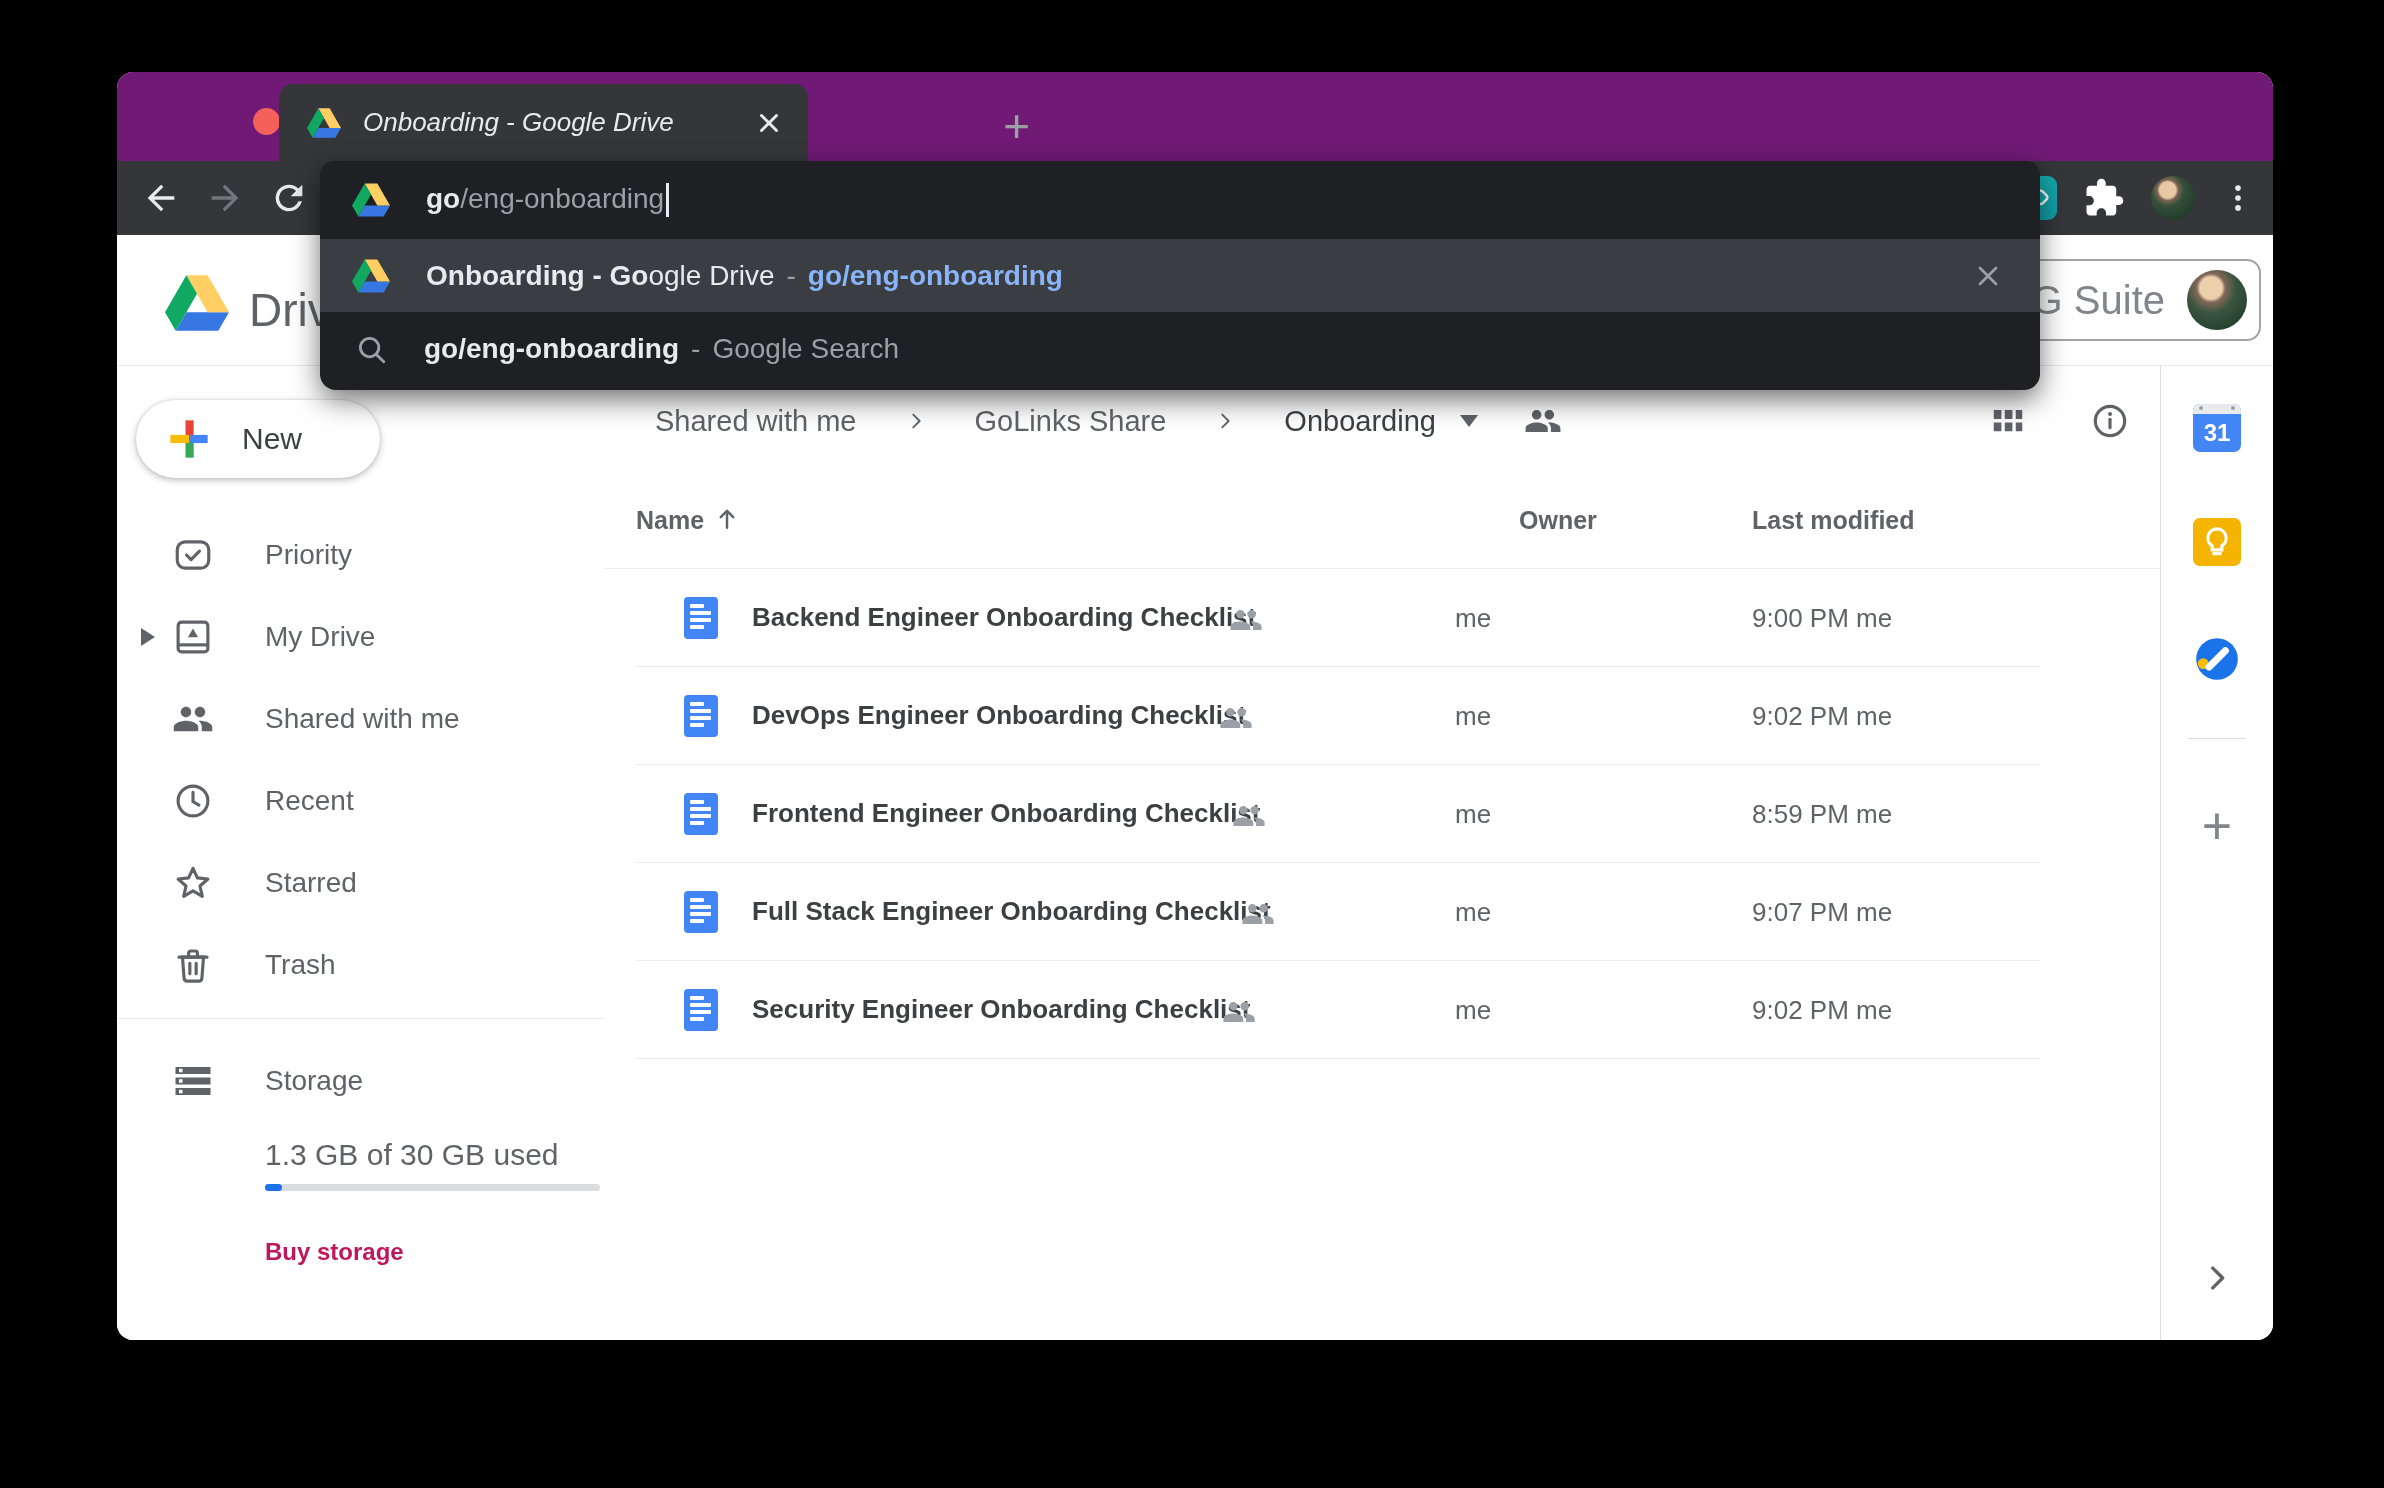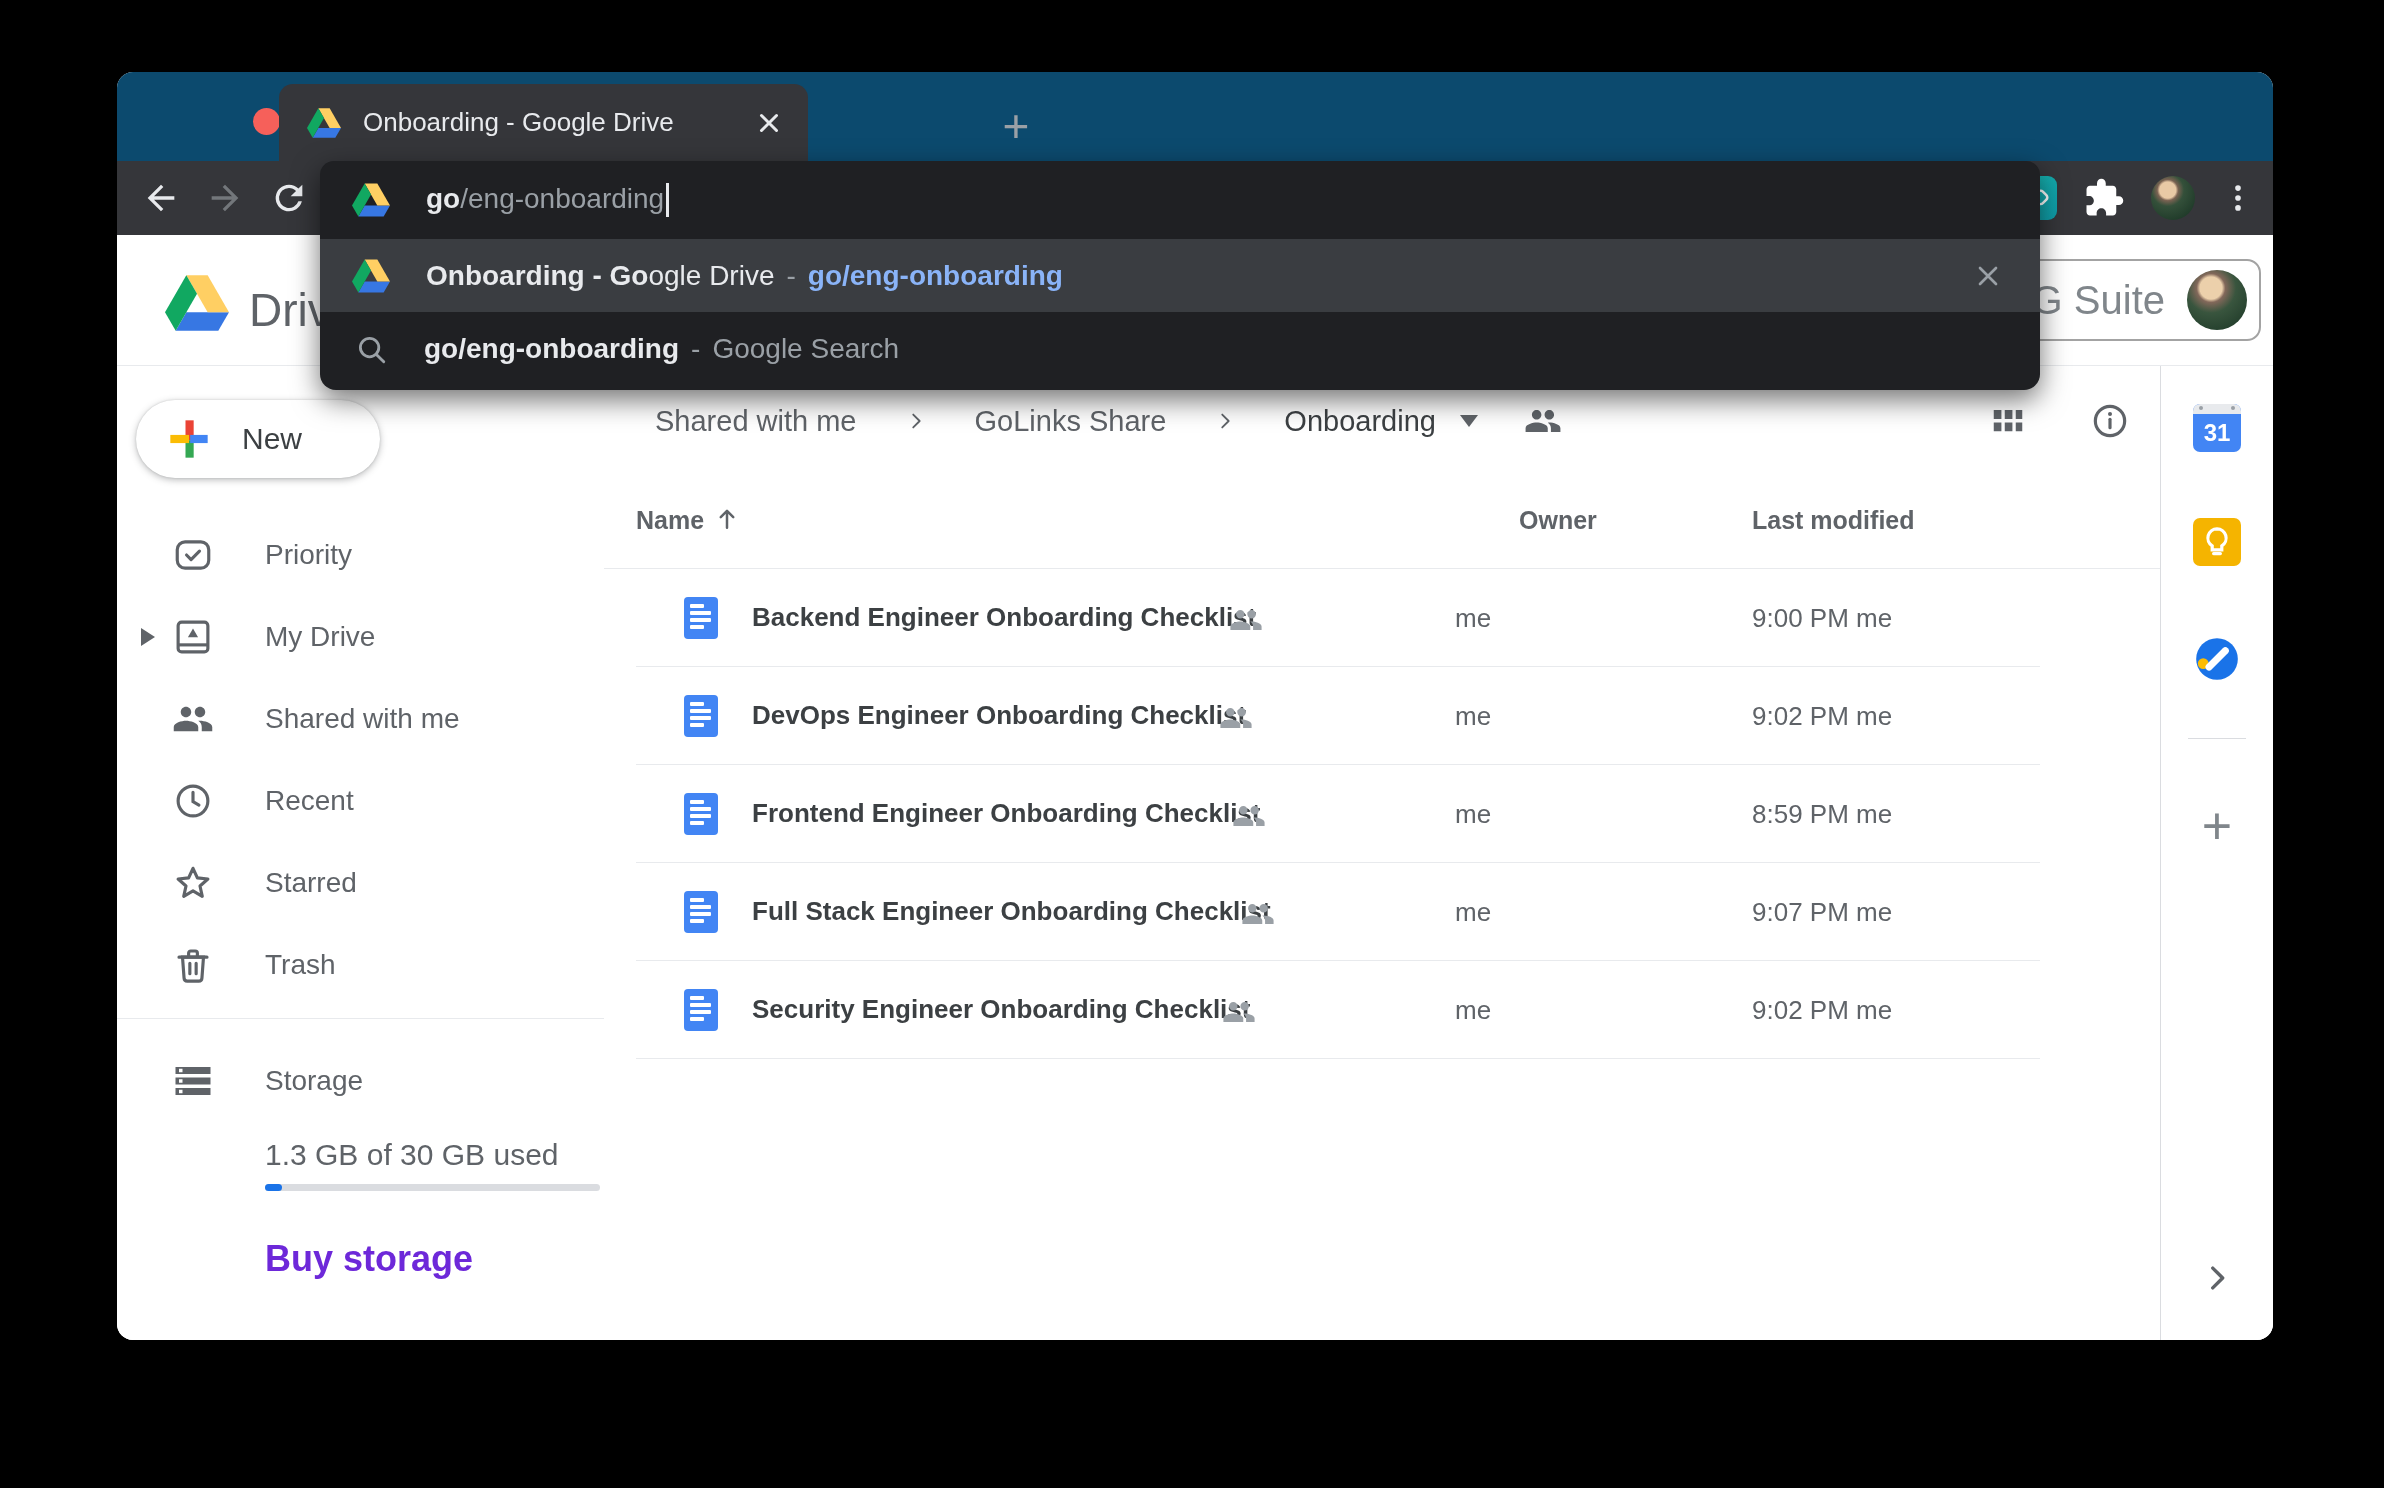--- a/index.html
+++ b/index.html
@@ -2,21 +2,21 @@
 <html><head>
 <meta charset="utf-8">
 <style>
   html,body{margin:0;padding:0;background:#000;}
   body{width:2384px;height:1488px;position:relative;overflow:hidden;
        font-family:"Liberation Sans",sans-serif;-webkit-font-smoothing:antialiased;}
   .window{position:absolute;left:117px;top:72px;width:2156px;height:1268px;
           border-radius:16px;overflow:hidden;background:#fff;display:flex;flex-direction:column;
           box-shadow:0 20px 60px rgba(0,0,0,.6);}
   
-  .tabbar{height:89px;background:#0c4a6e;position:relative;flex:0 0 auto;}
+  .tabbar{height:89px;background:#701a75;position:relative;flex:0 0 auto;font-style:italic;}
   .traffic{position:absolute;left:136px;top:36px;display:flex;gap:17px;}
   .traffic span{width:27px;height:27px;border-radius:50%;display:block;}
   .tl-red{background:#f6605a;} .tl-yellow{background:#f0b92c;} .tl-green{background:#3bc44b;}
   .tab{position:absolute;left:162px;top:12px;width:529px;height:77px;background:#35363a;
        border-radius:14px 14px 0 0;display:flex;align-items:center;padding:0 24px 0 28px;box-sizing:border-box;}
   .tab .fav{width:34px;height:30px;flex:0 0 auto;}
   .tab-title{color:#e8eaed;font-size:26px;margin-left:22px;flex:1;white-space:nowrap;overflow:hidden;}
   .tab-close{width:30px;height:30px;flex:0 0 auto;}
   .newtab{position:absolute;left:876px;top:32px;width:46px;height:46px;color:#9aa0a6;
           font-size:46px;line-height:44px;text-align:center;font-weight:300;}
@@ -53,21 +53,21 @@
   .nav-item .lbl{position:absolute;left:148px;font-size:28px;color:#5f6368;}
   .nav-caret{position:absolute;left:24px;width:0;height:0;border-left:14px solid #5f6368;
       border-top:9px solid transparent;border-bottom:9px solid transparent;}
   .side-divider{position:absolute;left:0;top:652px;width:100%;height:1px;background:#e8eaed;}
   .storage-row{position:absolute;left:0;top:674px;width:100%;height:82px;display:flex;align-items:center;}
   .storage-row .ic{position:absolute;left:55px;width:42px;height:42px;}
   .storage-row .lbl{position:absolute;left:148px;font-size:28px;color:#5f6368;}
   .storage-usage{position:absolute;left:148px;top:772px;font-size:30px;color:#5f6368;}
   .storage-bar{position:absolute;left:148px;top:818px;width:335px;height:7px;border-radius:4px;background:#dadce0;}
   .storage-fill{width:17px;height:7px;border-radius:4px;background:#1a73e8;}
-  .buy-storage{position:absolute;left:148px;top:872px;font-size:36px;color:#6d28d9;font-weight:bold;}
+  .buy-storage{position:absolute;left:148px;top:872px;font-size:24px;color:#be185d;font-weight:bold;}
   
   .files{flex:1;position:relative;}
   .crumbs{position:absolute;left:0;top:0;width:100%;height:110px;display:flex;align-items:center;}
   .crumb{font-size:29px;color:#5f6368;margin-left:48px;}
   .crumb:first-child{margin-left:51px;}
   .crumb-sep{width:22px;height:22px;margin-left:48px;}
   .crumb-last{color:#3c4043;}
   .crumb-caret{width:0;height:0;border-top:12px solid #5f6368;border-left:9px solid transparent;
       border-right:9px solid transparent;margin-left:24px;}
   .crumb-people{width:38px;height:38px;margin-left:46px;}

